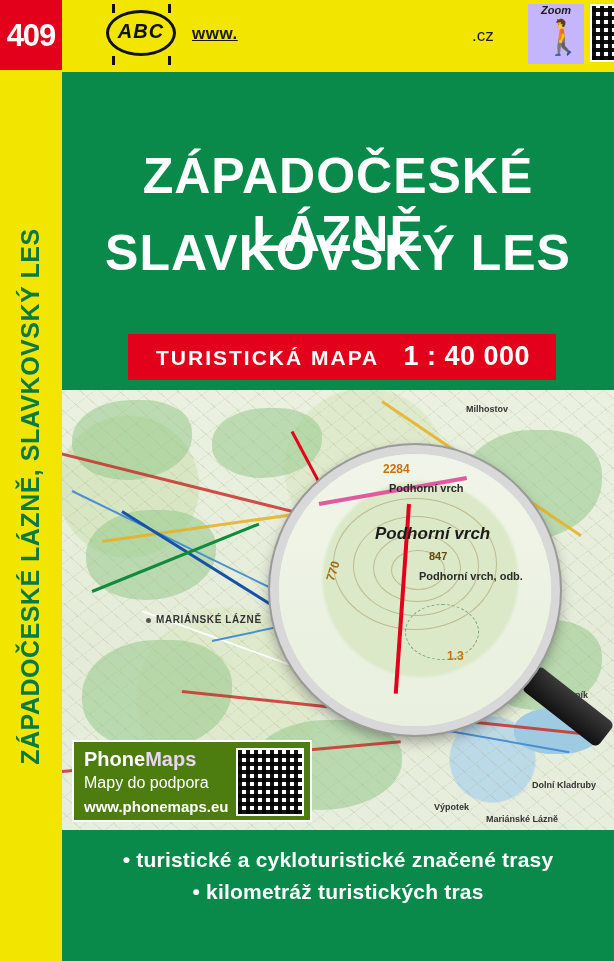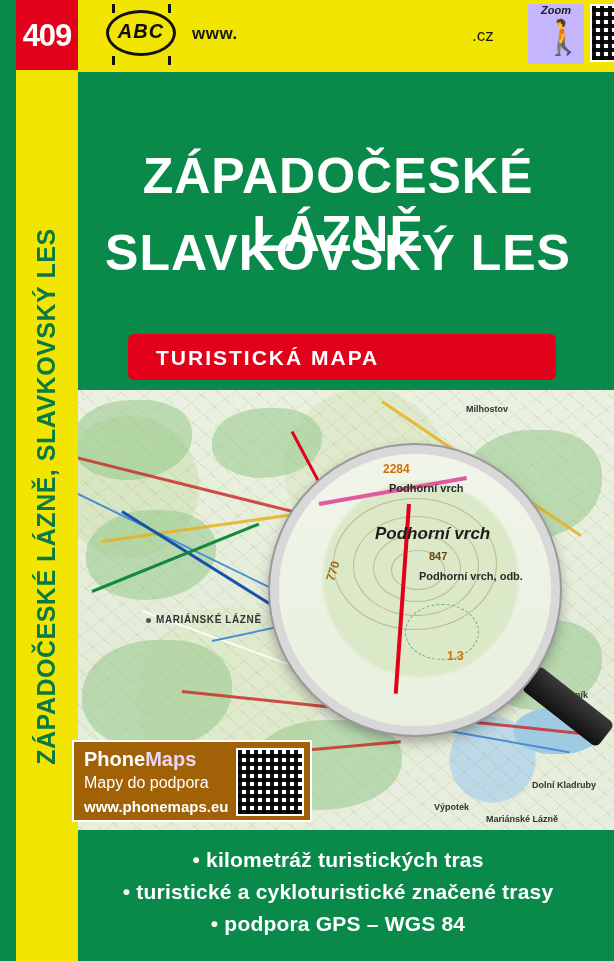--- a/index.html
+++ b/index.html
@@ -16,21 +16,20 @@
     overflow: hidden;
   }
 
   
   .spine {
     position: absolute;
     left: 0; top: 0;
     width: 62px; height: 961px;
     background: #f2e600;
     z-index: 6;
-    margin-left: 16px;
   }
   .spine-num-box {
     position: absolute;
     left: 0; top: 0;
     width: 62px; height: 72px;
     background: #e2001a;
     border-bottom: 2px solid #f2e600;
     z-index: 7;
   }
   .spine-num {
@@ -103,20 +102,21 @@
     left: 128px; top: 8px;
     width: 330px; height: 50px;
   }
   .sc-www {
     position: absolute;
     left: 2px; top: 16px;
     font-size: 17px;
     font-weight: bold;
     color: #1a1a1a;
     letter-spacing: 0.5px;
+    text-decoration: underline;
   }
   .sc-logo {
     position: absolute;
     left: 84px; top: 2px;
     font-size: 31px;
     font-weight: bold;
     color: #111;
     letter-spacing: -0.5px;
   }
   .sc-logo .red { color: #e2001a; }
@@ -199,21 +199,20 @@
     font-size: 50px;
     font-weight: bold;
     letter-spacing: 1px;
     line-height: 58px;
   }
   .scale-bar {
     position: absolute;
     left: 66px; top: 262px;
     width: 428px; height: 46px;
     background: #e2001a;
-    border-radius: 6px;
   }
   .scale-bar .lbl {
     position: absolute;
     left: 28px; top: 12px;
     color: #ffffff;
     font-size: 21px;
     font-weight: bold;
     letter-spacing: 2px;
   }
   .scale-bar .val {
@@ -324,21 +323,21 @@
     transform: rotate(38deg);
     transform-origin: left center;
     z-index: 3;
   }
 
   
   .phonemaps {
     position: absolute;
     left: 72px; top: 740px;
     width: 240px; height: 82px;
-    background: #a16207;
+    background: #4d7c0f;
     border: 2px solid #ffffff;
     z-index: 7;
   }
   .pm-title {
     position: absolute; left: 10px; top: 6px;
     color: #ffffff; font-size: 20px; font-weight: bold;
   }
   .pm-title .white2 { color:#e9d6f2; }
   .pm-sub {
     position: absolute; left: 10px; top: 32px;
@@ -407,20 +406,21 @@
     </div>
 
     <div class="qr-top"></div>
   </div>
 
   <div class="green-head">
     <div class="title-main">ZÁPADOČESKÉ LÁZNĚ</div>
     <div class="title-sub">SLAVKOVSKÝ LES</div>
     <div class="scale-bar">
       <span class="lbl">TURISTICKÁ MAPA</span>
+      <span class="val">1 : 40 000</span>
     </div>
   </div>
 
   <div class="map-area">
     <div class="map-bg"></div>
     <div class="map-contours"></div>
 
     <div class="forest" style="left:10px; top:10px; width:120px; height:80px;"></div>
     <div class="forest" style="left:150px; top:18px; width:110px; height:70px;"></div>
     <div class="forest" style="left:24px; top:120px; width:130px; height:90px;"></div>
@@ -485,23 +485,22 @@
 
   <div class="phonemaps">
     <div class="pm-title"><span>Phone</span><span class="white2">Maps</span></div>
     <div class="pm-sub">Mapy do podpora</div>
     <div class="pm-url">www.phonemaps.eu</div>
     <div class="pm-qr"></div>
   </div>
 
   <div class="bottom">
     <div class="bullets">
+      <div class="bullet-line"><span class="dot">•</span> <span>turistické a cykloturistické značené trasy</span></div>
       <div class="bullet-line"><span class="dot">•</span> <span>kilometráž turistických tras</span></div>
-      <div class="bullet-line"><span class="dot">•</span> <span>turistické a cykloturistické značené trasy</span></div>
-      <div class="bullet-line"><span class="dot">•</span> <span>podpora GPS – WGS 84</span></div>
     </div>
   </div>
 
   <div class="spine">
     <div class="spine-num-box">
       <div class="spine-num">409</div>
     </div>
     <div class="spine-text-wrap">
       <div class="spine-text">ZÁPADOČESKÉ LÁZNĚ, SLAVKOVSKÝ LES</div>
     </div>

